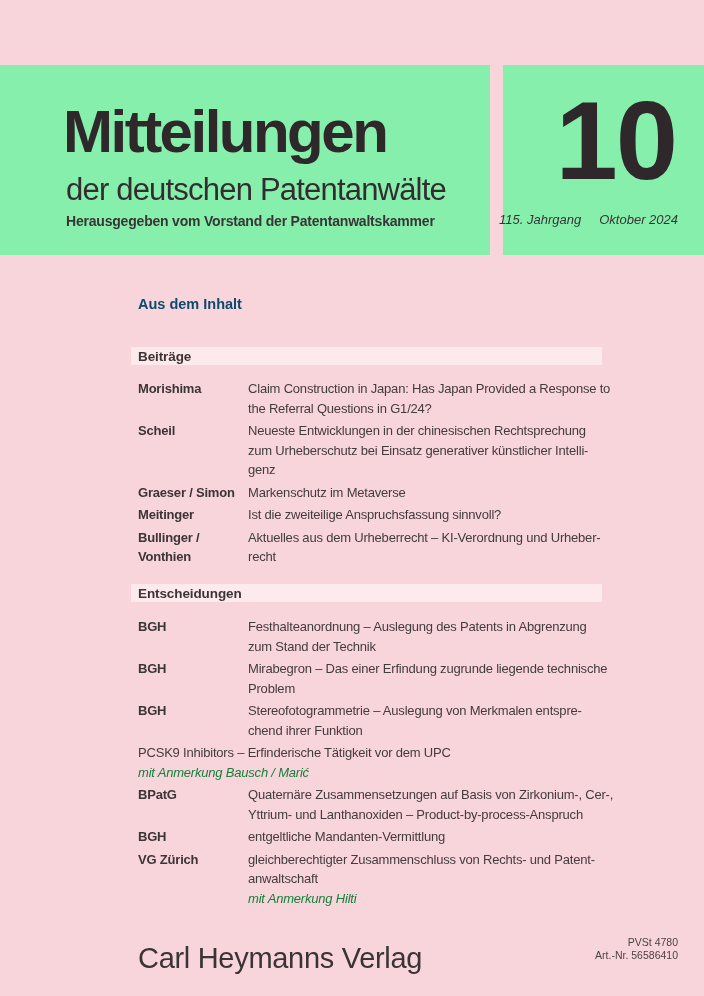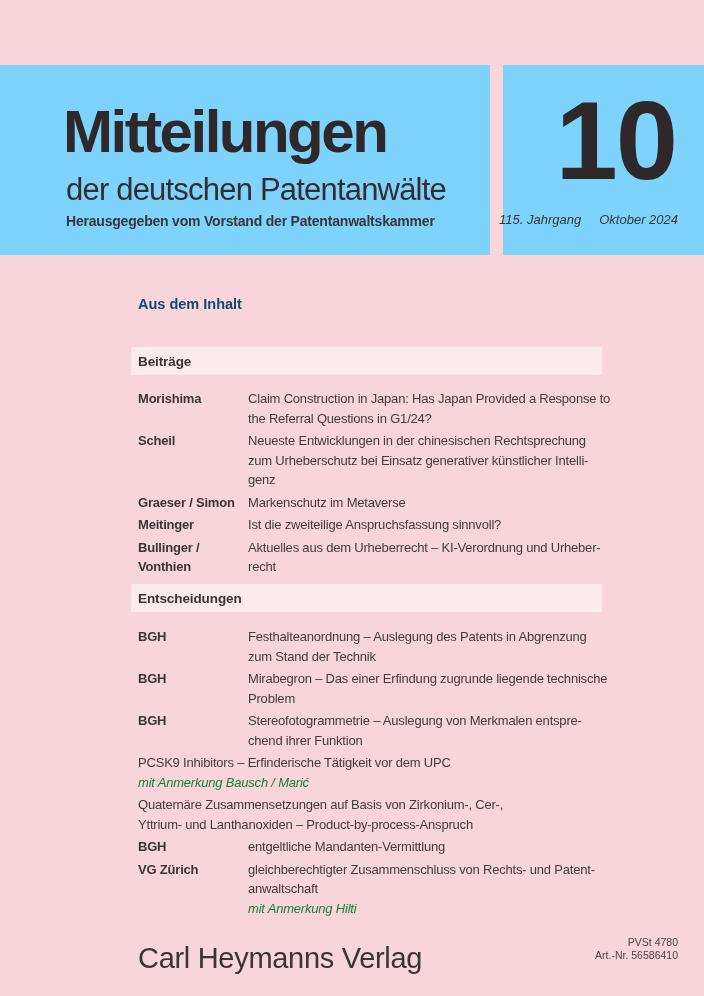--- a/index.html
+++ b/index.html
@@ -11,21 +11,21 @@
     font-family:"Liberation Sans", sans-serif;
     color:#423c3d;
     overflow:hidden;
   }
 
   
   .header-cards {
     position:absolute; top:65px; left:0; width:704px; height:190px;
     display:flex;
   }
-  .card { background:#7dd3fc; position:relative; }
+  .card { background:#86efac; position:relative; }
   .card-left  { width:490px; margin-right:13px; }
   .card-right { flex:1;text-align:right; }
 
   .masthead-title {
     position:absolute; left:63px; top:36px;
     font-size:60px; line-height:62px; font-weight:bold;
     letter-spacing:-2.5px; color:#2e282a;
     white-space:nowrap;
   }
   .masthead-subtitle {
@@ -53,21 +53,21 @@
 
   
   .contents-heading {
     position:absolute; left:138px; top:296px;
     font-size:14.5px; font-weight:bold; color:#0c4a6e;
   }
   .section { position:absolute; left:131px; width:471px; }
   .section-0 { top:347px; }
   .section-1 { top:584px; }
   .section-bar {
-    height:28px; background:#fdeaec;
+    height:18px; background:#fdeaec;
     display:flex; align-items:center;
     padding-left:7px;
   }
   .section-bar-label {
     font-size:13.5px; font-weight:bold; color:#3b3536;
     letter-spacing:-0.1px;
   }
   .rows { margin-top:14px; padding-left:7px; }
   .section-1 .rows { margin-top:15px; }
   .row {
@@ -202,20 +202,21 @@
       </div>
 
       <div class="row">
         <div class="row-cell">
           <div class="row-title">PCSK9 Inhibitors – Erfinderische Tätigkeit vor dem UPC</div>
           <div class="row-note">mit Anmerkung Bausch / Marić</div>
         </div>
       </div>
 
       <div class="row">
+        <div class="row-author">BPatG</div>
         <div class="row-cell">
           <div class="row-title">Quaternäre Zusammensetzungen auf Basis von Zirkonium-, Cer-,
 Yttrium- und Lanthanoxiden – Product-by-process-Anspruch</div>
           <div class="row-note"></div>
         </div>
       </div>
 
       <div class="row">
         <div class="row-author">BGH</div>
         <div class="row-cell">

